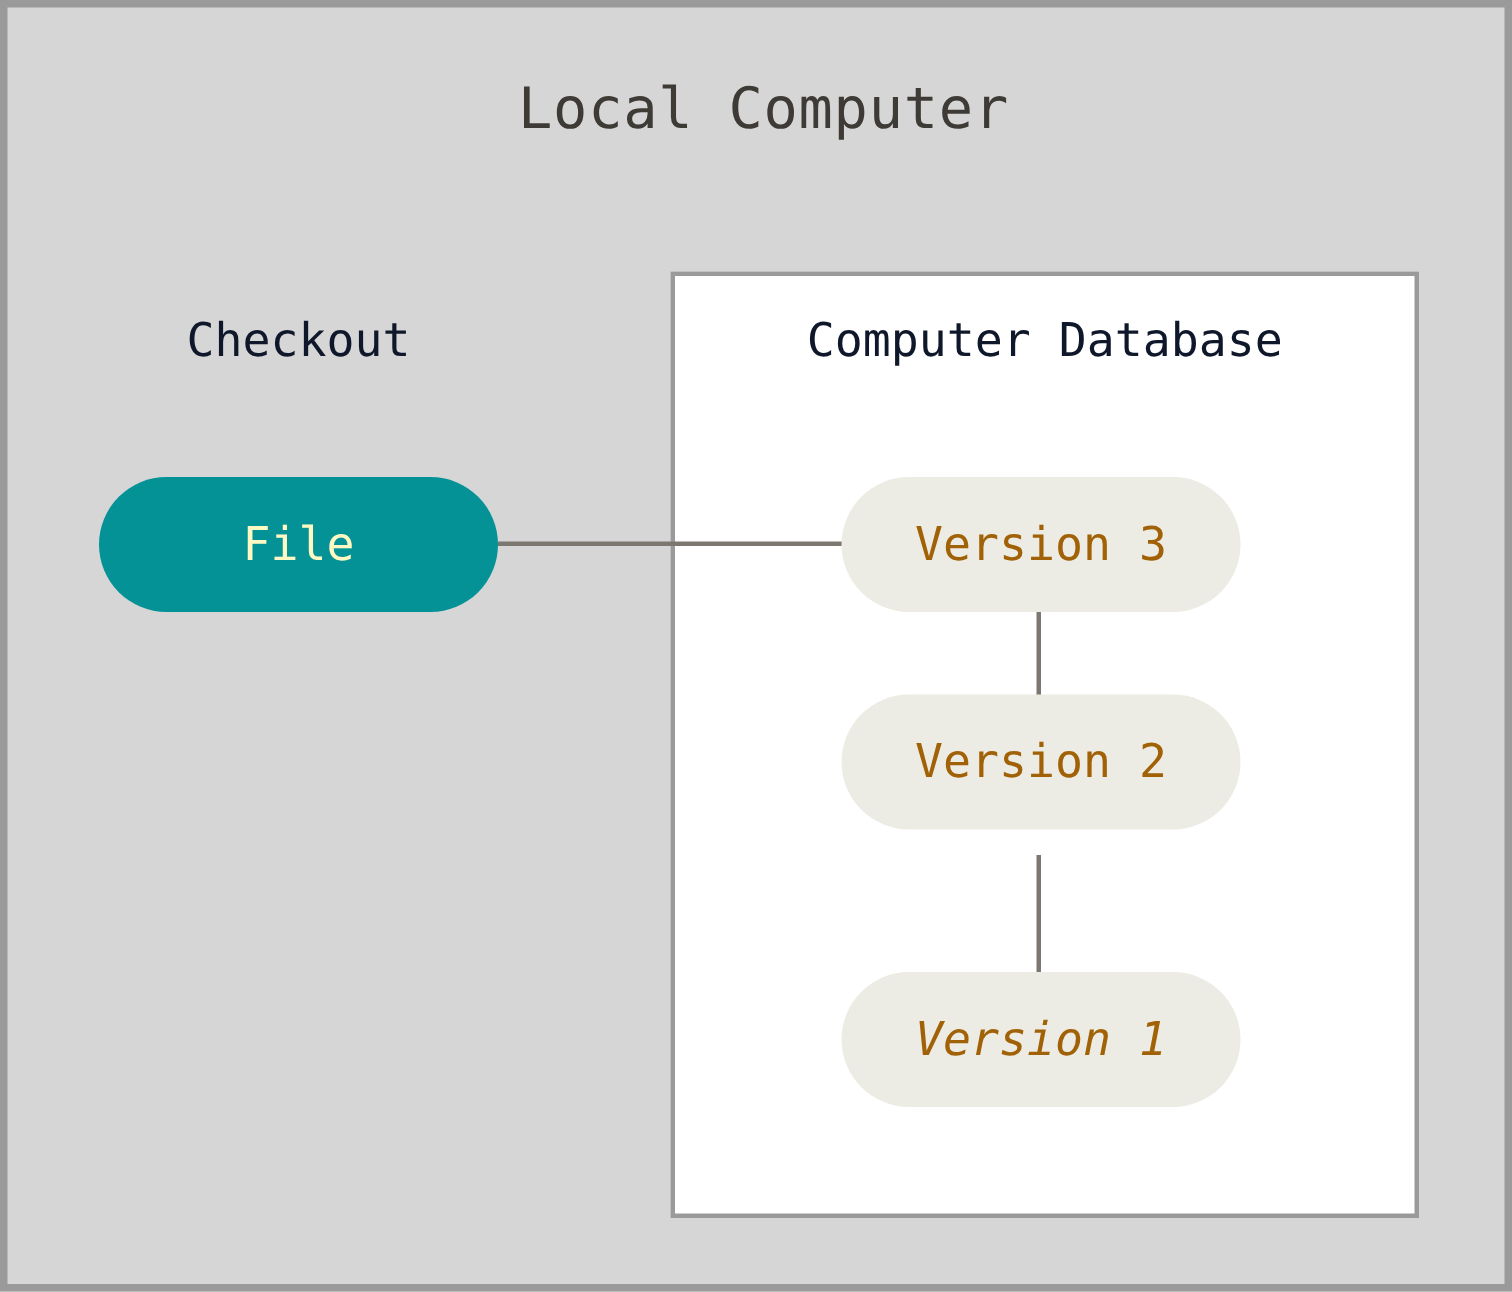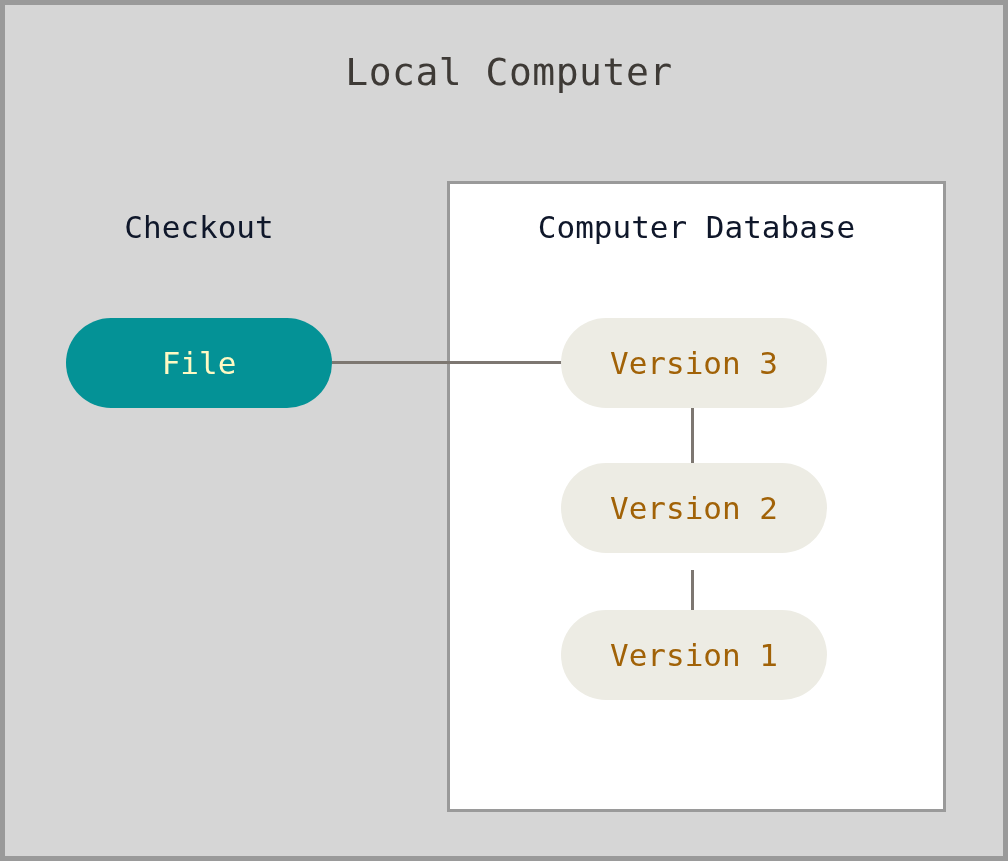--- a/index.html
+++ b/index.html
@@ -128,22 +128,23 @@
     top: 313px;
     width: 266px;
   }
   #node-version-2 {
     left: 556px;
     top: 458px;
     width: 266px;
   }
   #node-version-1 {
     left: 556px;
-    top: 605px;
+    top: 643px;
     width: 266px;
+    font-style: italic;
   }
 </style>
 </head>
 <body>
 
 <div id="diagram-canvas">
 
   <div id="local-computer-title">Local Computer</div>
 
   <div id="checkout-label" class="section-label">Checkout</div>

